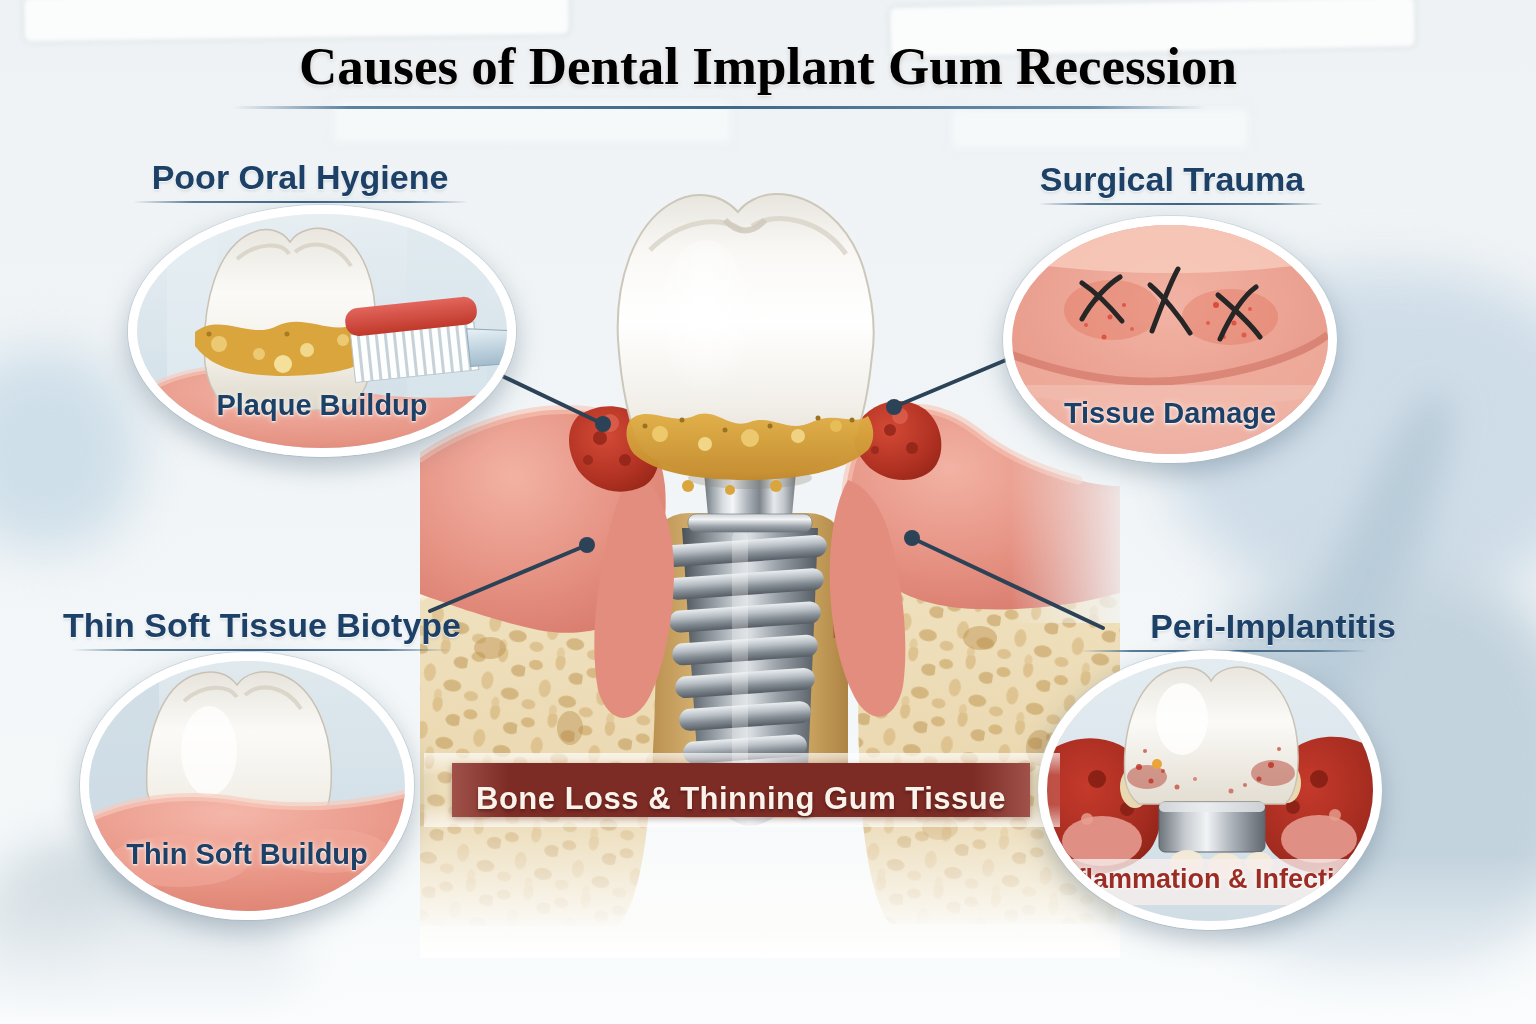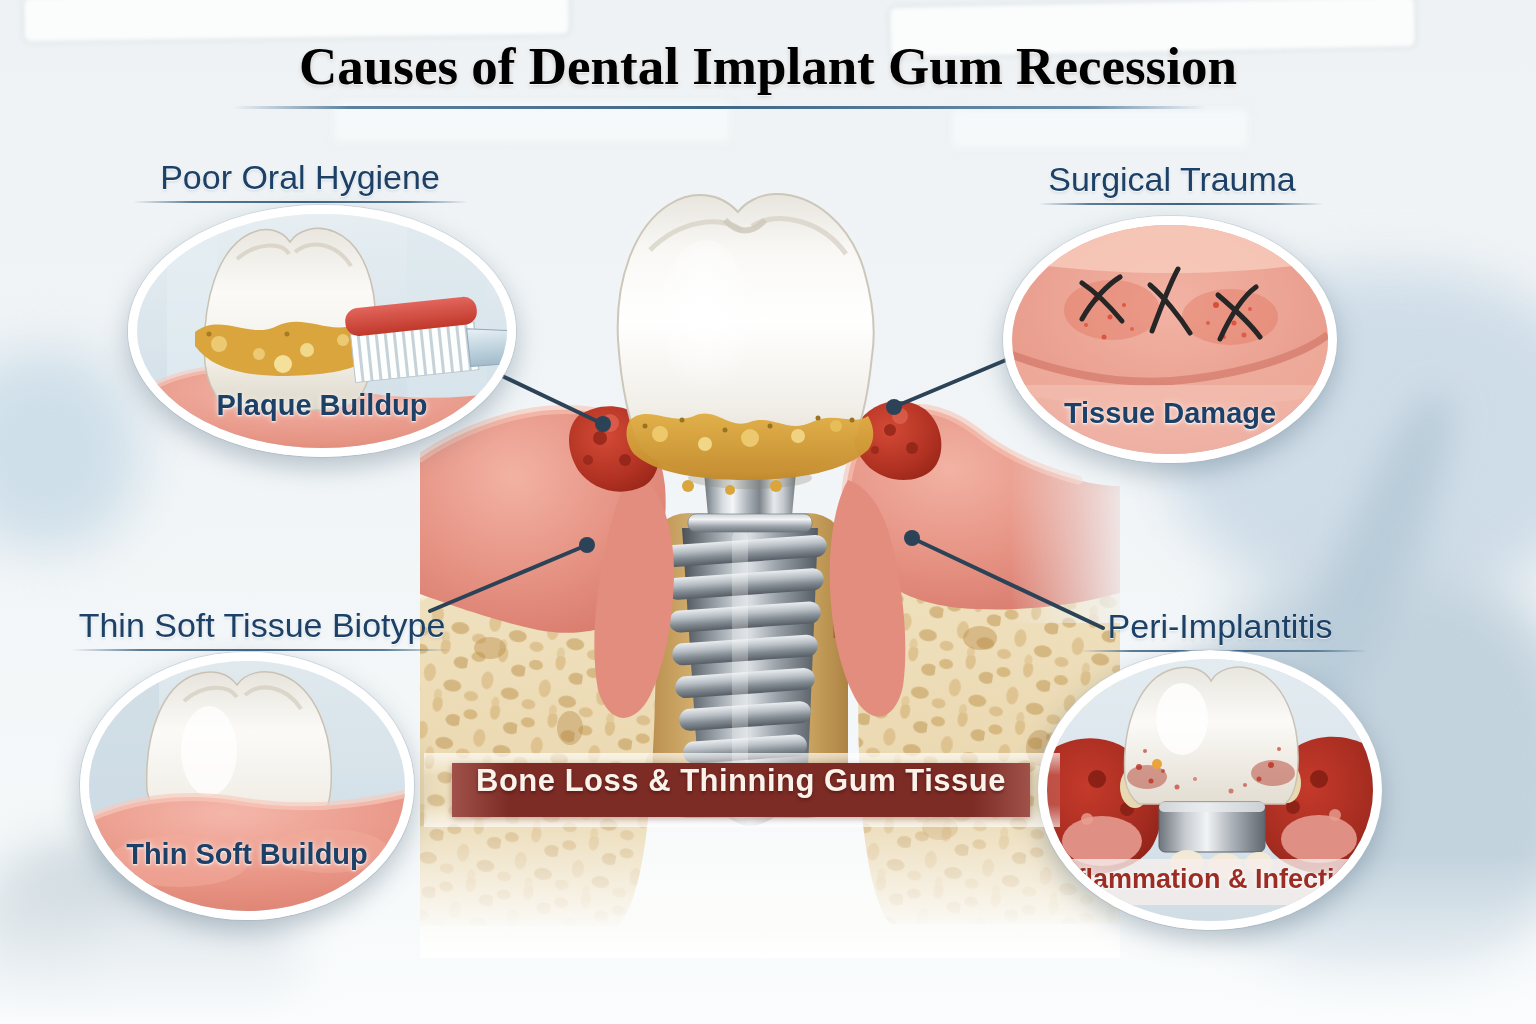--- a/index.html
+++ b/index.html
@@ -13,36 +13,36 @@
   .light.soft{filter:blur(4px);opacity:.75;border-color:#dde4e8;background:#f8fbfc;}
   .blob{border-radius:45%;filter:blur(26px);}
   
   .title{left:0;top:36px;width:1536px;text-align:center;
          font-family:"Liberation Serif",serif;font-weight:bold;font-size:53px;
          color:#000000;letter-spacing:0px;
          text-shadow:0 1px 0 rgba(255,255,255,.65),0 2px 4px rgba(110,60,50,.22);}
   .title-rule{left:232px;top:106px;width:975px;height:3px;
       background:linear-gradient(90deg,rgba(90,125,150,0) 0%,#5d82a0 12%,#3f6788 50%,#6d90ab 88%,rgba(90,125,150,0) 100%);}
   
-  .heading{position:absolute;text-align:center;font-weight:normal;font-size:34px;color:#1d4067;
+  .heading{position:absolute;text-align:center;font-weight:bold;font-size:34px;color:#1d4067;
            text-shadow:0 1px 1px rgba(255,255,255,.9),0 2px 3px rgba(110,130,155,.25);}
   .rule{position:absolute;height:2px;
       background:linear-gradient(90deg,rgba(80,110,140,0) 0%,#5b7d97 18%,#3f6485 50%,#5b7d97 82%,rgba(80,110,140,0) 100%);}
   
   .vignette{position:absolute;border-radius:50%;border:9px solid #ffffff;overflow:hidden;
             box-shadow:0 10px 26px rgba(70,95,115,.35),0 0 0 1px rgba(200,212,220,.6);}
   .vignette svg{position:absolute;left:0;top:0;}
   .vlabel{position:absolute;left:0;width:100%;text-align:center;font-weight:bold;
           font-size:29px;color:#1d4067;
           text-shadow:0 1px 2px rgba(255,255,255,.95),0 0 6px rgba(255,255,255,.7);}
   .vlabel.red{color:#9c2d24;font-size:27px;}
   
   .banner-halo{left:424px;top:753px;width:636px;height:74px;
       background:linear-gradient(180deg,rgba(255,255,255,.7),rgba(255,255,255,.15) 30%,rgba(255,255,255,.15) 70%,rgba(255,255,255,.65));}
-  .banner{left:452px;top:763px;width:578px;height:54px;display:flex;align-items:flex-start;justify-content:center;
+  .banner{left:452px;top:763px;width:578px;height:54px;display:flex;align-items:flex-end;justify-content:center;
       background:linear-gradient(90deg,#a0524a 0%,#7c2b25 10%,#7c2b25 90%,#a0524a 100%);
       box-shadow:0 2px 6px rgba(90,40,35,.35);}
   .banner span{font-weight:bold;font-size:31px;color:#faf3ec;letter-spacing:.5px;
       text-shadow:0 2px 3px rgba(60,15,10,.5);}
   svg{display:block;}
 </style>
 </head>
 <body>
 
 <div class="bg-shape light" style="left:22px;top:-8px;width:545px;height:44px;transform:rotate(-0.8deg);"></div>
@@ -262,21 +262,21 @@
 
 <div class="heading" style="left:110px;top:158px;width:380px;">Poor Oral Hygiene</div>
 <div class="rule" style="left:133px;top:201px;width:335px;"></div>
 
 <div class="heading" style="left:990px;top:160px;width:364px;">Surgical Trauma</div>
 <div class="rule" style="left:1038px;top:203px;width:285px;"></div>
 
 <div class="heading" style="left:40px;top:606px;width:444px;">Thin Soft Tissue Biotype</div>
 <div class="rule" style="left:72px;top:649px;width:380px;"></div>
 
-<div class="heading" style="left:1020px;top:607px;width:400px;">Peri-Implantitis</div>
+<div class="heading" style="left:1073px;top:607px;width:400px;">Peri-Implantitis</div>
 <div class="rule" style="left:1080px;top:650px;width:288px;"></div>
 
 <div class="vignette" style="left:128px;top:205px;width:370px;height:234px;">
   <svg width="370" height="234" viewBox="0 0 370 234">
     <defs>
       <linearGradient id="tl-bg" x1="0" y1="0" x2="0" y2="1">
         <stop offset="0" stop-color="#e6eef2"></stop>
           <stop offset="1" stop-color="#cfdde6"></stop>
       </linearGradient>
       <linearGradient id="tl-crown" x1="0" y1="0" x2="0" y2="1">

